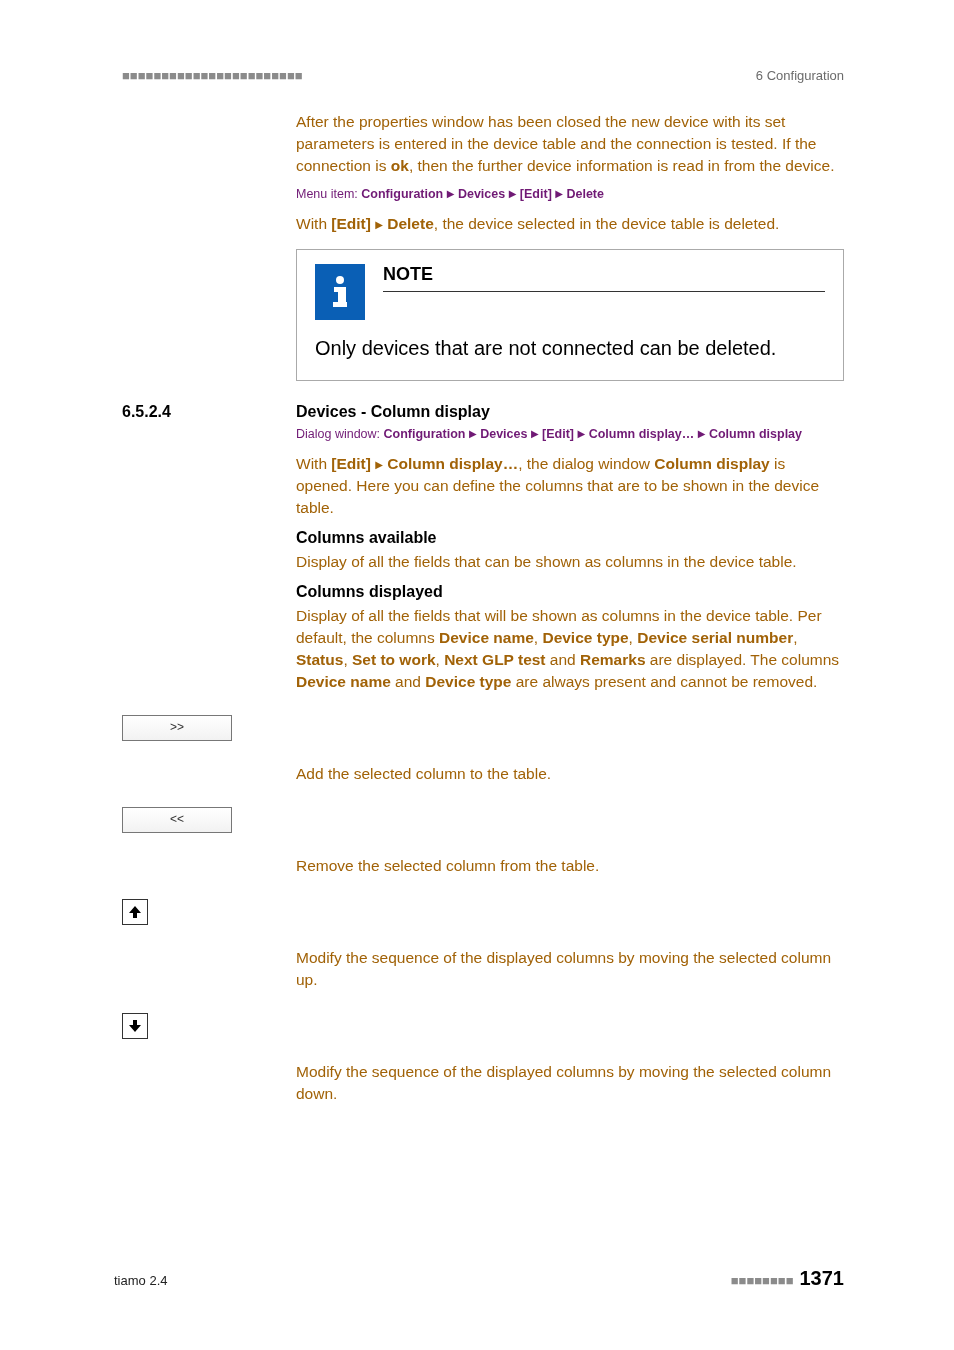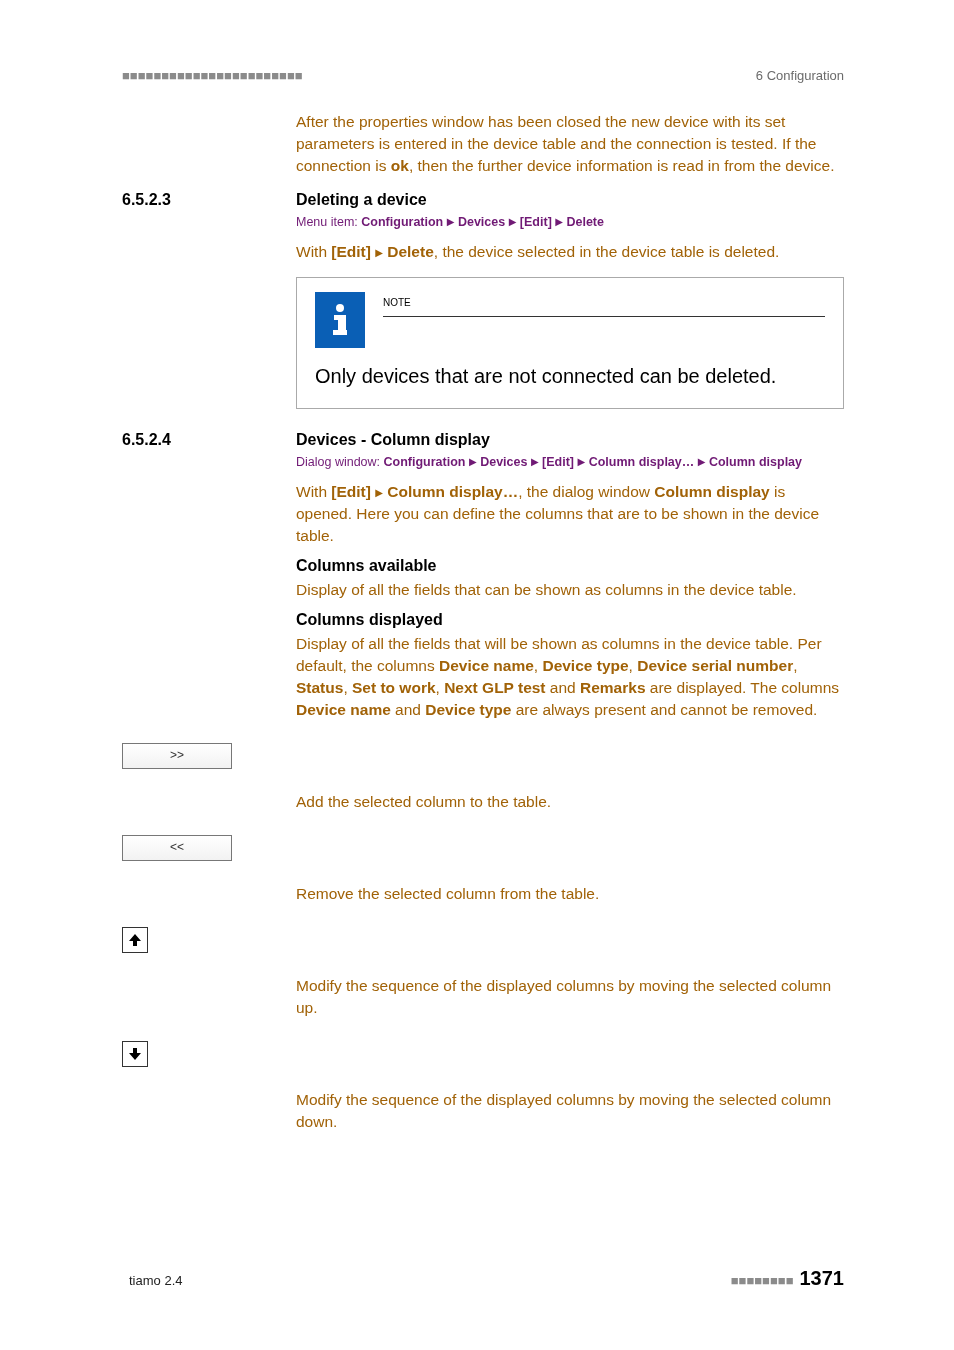--- a/index.html
+++ b/index.html
@@ -10,27 +10,27 @@
 .para { font-size:15.5px; line-height:1.42; color:#a16207; margin-bottom:10px; }
 .heading-row { display:flex; margin-top:14px; margin-bottom:6px; }
 .heading-num { width:174px; font-size:16px; font-weight:bold; color:#000; flex-shrink:0; }
 .heading-txt { font-size:16px; font-weight:bold; color:#000; }
 .menu-line { font-size:12.5px; color:#701a75; margin-bottom:12px; }
 .note-box { border:1px solid #aaa; padding:14px 18px 18px 18px; margin-top:14px; margin-bottom:18px; }
 .note-head { display:flex; align-items:flex-start; gap:18px; margin-bottom:14px; }
 .note-icon { width:50px; height:56px; background:#0a5fb5; display:flex; align-items:center; justify-content:center; flex-shrink:0; }
 .note-icon svg{ width:26px; height:36px; }
 .note-title-wrap { flex:1; border-bottom:1px solid #333; padding-bottom:6px; }
-.note-title { font-size:10px; font-weight:normal; }
+.note-title { font-size:18px; font-weight:bold; }
 .note-body { font-size:20px; line-height:1.42; }
 .subhead { font-weight:bold; font-size:16px; margin-top:8px; margin-bottom:4px; }
 .btn-left { margin-left:0; }
 .btn-like { width:108px; height:24px; border:1px solid #777; background:linear-gradient(#fff,#f2f2f2); font-size:12px; text-align:center; line-height:22px; margin-top:22px; margin-bottom:22px; color:#333; }
 .icon-btn { width:24px; height:24px; border:1px solid #333; background:#fff; display:flex; align-items:center; justify-content:center; margin-top:22px; margin-bottom:22px; }
-.footer { position:absolute; bottom:60px; left:129px; right:110px; display:flex; justify-content:space-between; align-items:baseline; }
+.footer { position:absolute; bottom:60px; left:114px; right:110px; display:flex; justify-content:space-between; align-items:baseline; }
 .footer-left { font-size:13px; color:#222; }
 .footer-right { font-size:20px; font-weight:bold; color:#000;text-align:center; }
 .footer-dots { font-size:13px; color:#8b8b8b; letter-spacing:0; margin-right:6px; font-weight:normal; }
 b { font-weight:bold; }
 span.tri { font-size:10px; vertical-align:1px; }
 </style>
 </head>
 <body>
 
 <div class="page">
@@ -39,24 +39,20 @@
     <span class="topbar-left">■■■■■■■■■■■■■■■■■■■■■■■</span>
     <span>6 Configuration</span>
   </div>
 
   <div class="content-col">
     <div class="para">
       <span>After the properties window has been closed the new device with its set parameters is entered in the device table and the connection is tested. If the connection is </span><b>ok</b><span>, then the further device information is read in from the device.</span>
     </div>
   </div>
 
-  <div class="heading-row">
-    <div class="heading-num">6.5.2.3</div>
-    <div class="heading-txt">Deleting a device</div>
-  </div>
 
   <div class="content-col">
     <div class="menu-line">
       <span>Menu item: </span><b>Configuration</b> <span class="tri">▶</span> <b>Devices</b> <span class="tri">▶</span> <b>[Edit]</b> <span class="tri">▶</span> <b>Delete</b>
     </div>
     <div class="para">
       <span>With </span><b>[Edit]</b> <span class="tri">▶</span> <b>Delete</b><span>, the device selected in the device table is deleted.</span>
     </div>
 
     <div class="note-box">

